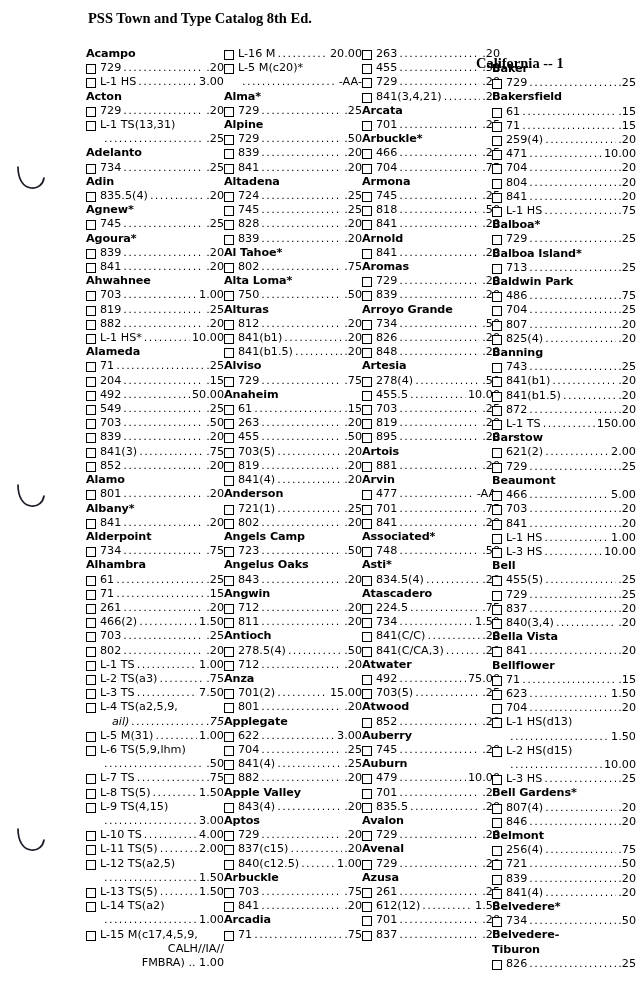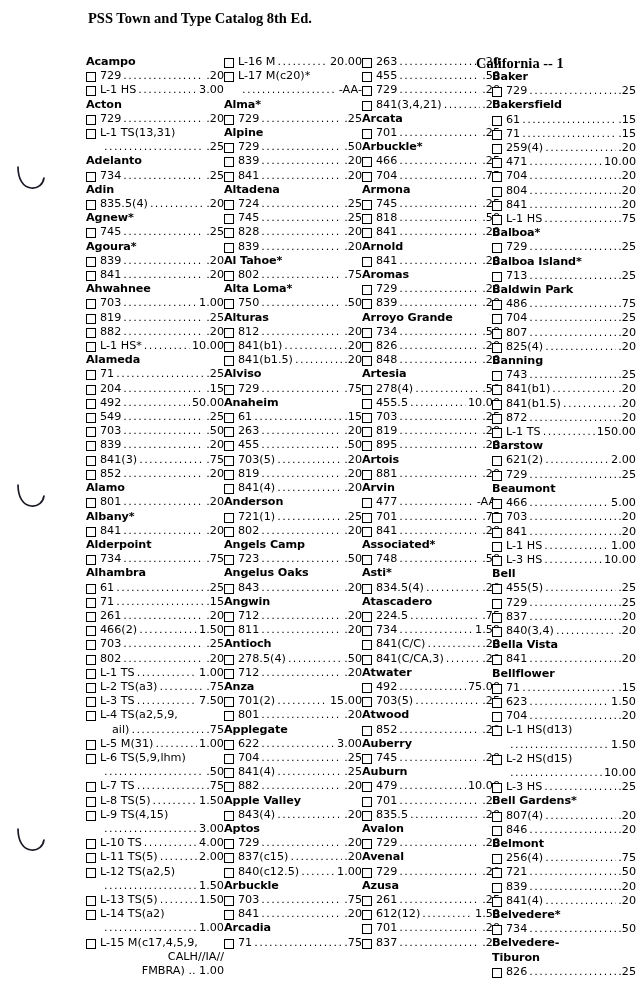--- a/index.html
+++ b/index.html
@@ -21,21 +21,21 @@
   .header .region{
     position:absolute;left:476px;top:0;
     font-size:14.5px;font-weight:bold;white-space:nowrap;margin-top:45px;
   }
 
   
   .columns{
     position:absolute;top:47px;left:0;width:642px;height:950px;
   }
   .col{
-    position:absolute;top:8px;width:138px;
+    position:absolute;top:0;width:138px;
   }
   .col-0{left:86px;}
   .col-1{left:224px;}
   .col-2{left:362px;}
   .col-3{left:492px;width:144px;margin-top:15px;}
 
   .town{
     font-size:11.2px;font-weight:bold;line-height:14.2px;
     white-space:nowrap;letter-spacing:-0.1px;
   }
@@ -65,21 +65,21 @@
   .cont{
     display:flex;font-size:11.2px;line-height:14.2px;
     padding-left:16px;white-space:nowrap;
   }
   .cont .dots{flex:1 1 auto;}
   
   .wrap{
     font-size:11.2px;line-height:14.2px;padding-left:26px;white-space:nowrap;text-align:right;
   }
   .wrap-dots{
-    display:flex;font-size:11.2px;line-height:14.2px;padding-left:26px;
+    display:flex;font-size:11.2px;line-height:14.2px;padding-left:26px;font-style:italic;
   }
 
   
   .scanmark{position:absolute;width:34px;height:26px;pointer-events:none;}
   .scanmark svg{display:block;}
 </style>
 </head>
 <body>
 
 <div id="page">
@@ -482,21 +482,21 @@
           <span class="cbox"></span>
           <span class="etext">
             <span class="ename">L-16 M</span>
             <span class="dots">........................................</span>
             <span class="eprice">20.00</span>
           </span>
         </div>
         <div class="entry">
           <span class="cbox"></span>
           <span class="etext">
-            <span class="ename">L-17 M(c20)*</span>
+            <span class="ename">L-5 M(c20)*</span>
           </span>
         </div>
         <div class="cont">
           <span class="dots">........................................</span>
           <span class="eprice">-AA-</span>
         </div>
         <div class="town">Alma*</div>
         <div class="entry">
           <span class="cbox"></span>
           <span class="etext">

